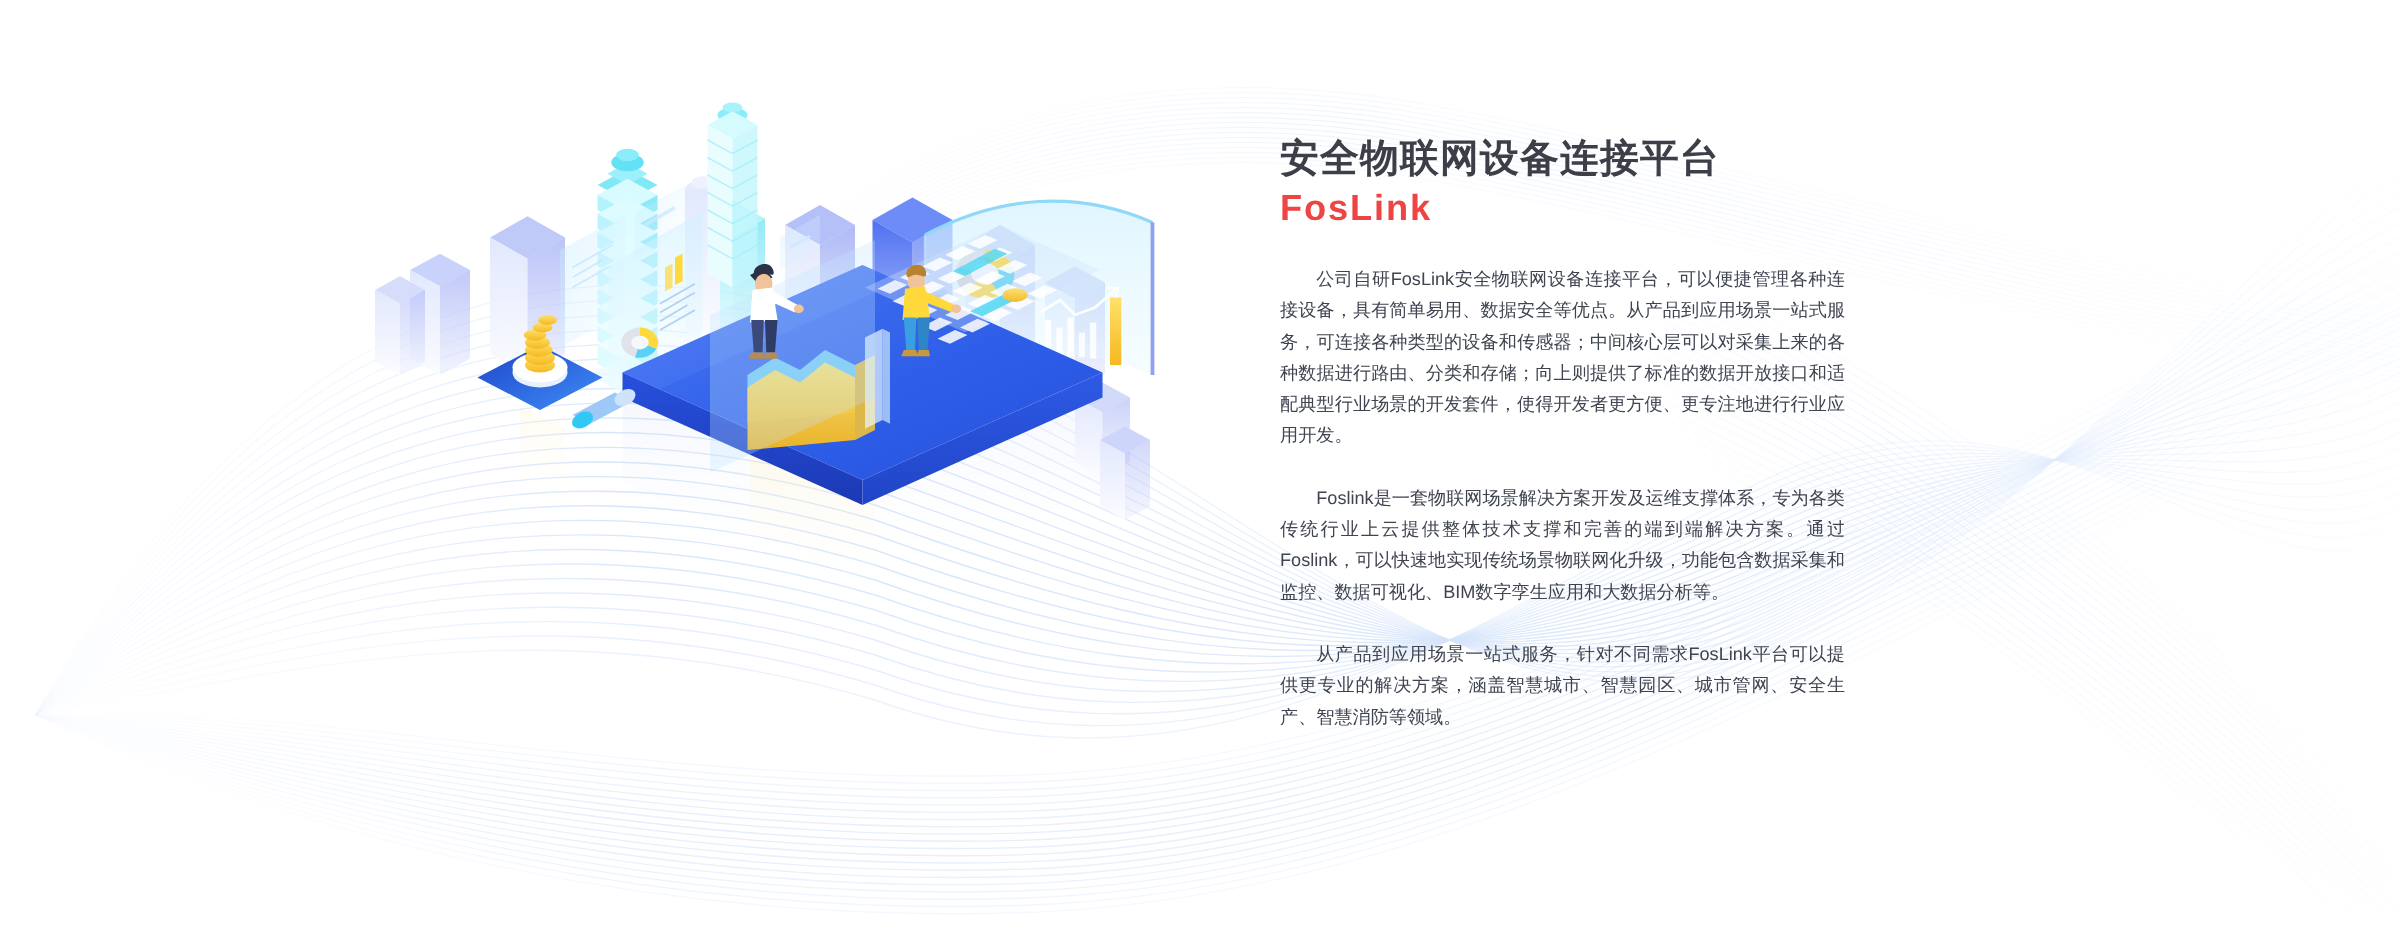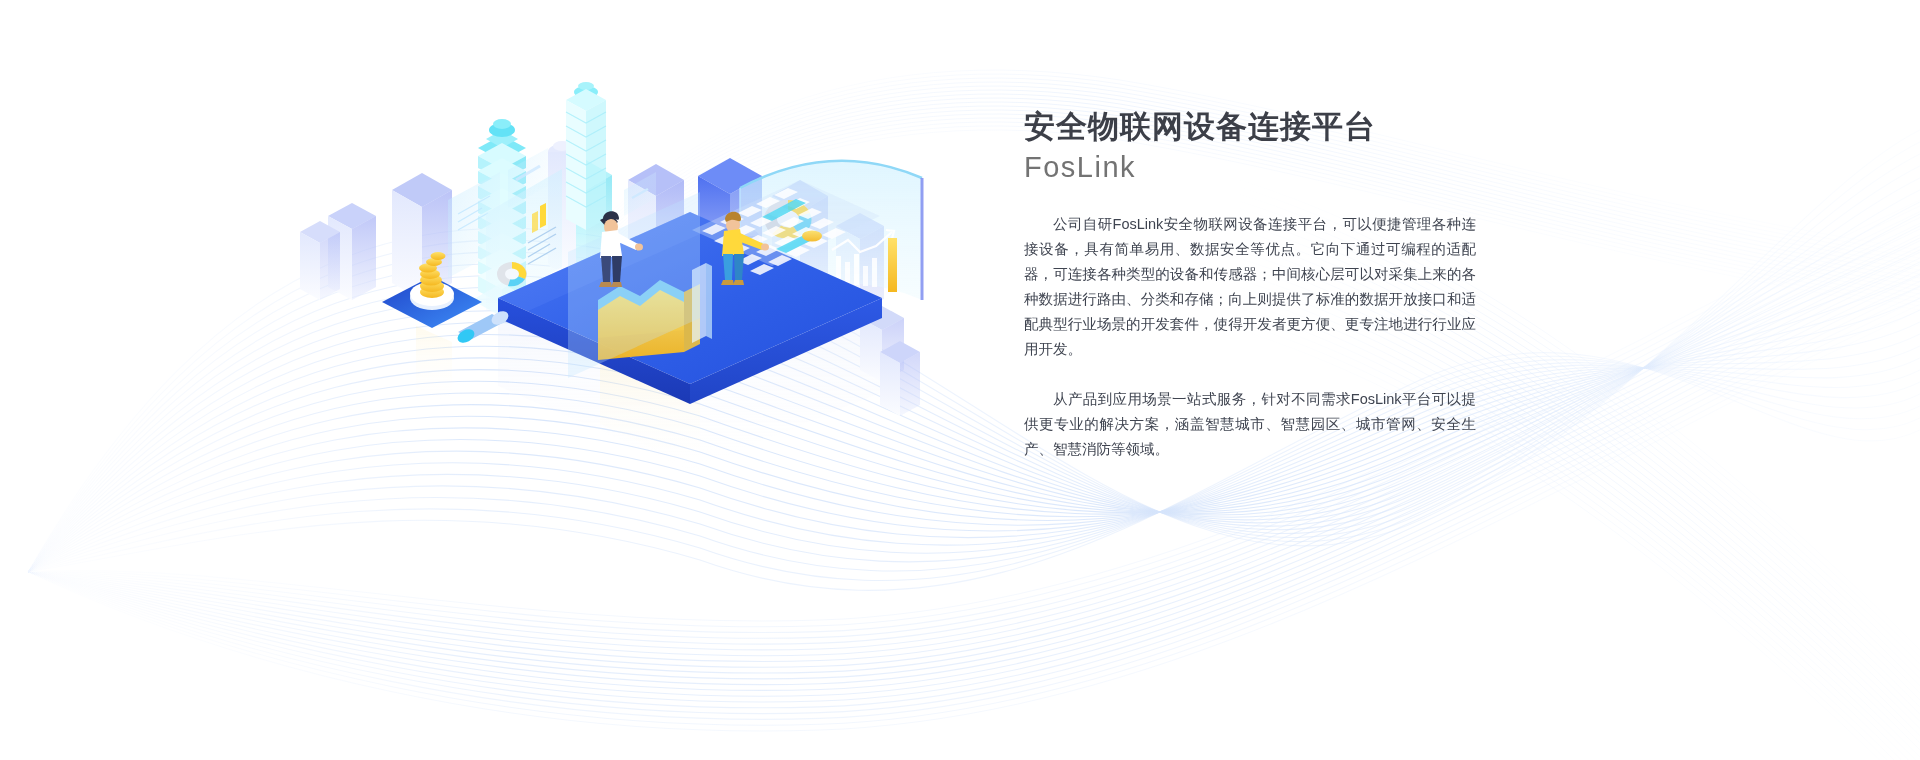--- a/index.html
+++ b/index.html
@@ -19,21 +19,21 @@
 
   
   .text-col{
     position:absolute;left:1024px;top:108px;width:460px;z-index:3;
   }
   .title{
     font-size:31px;font-weight:bold;color:#3c3f48;
     letter-spacing:1px;line-height:1.25;margin:0 0 2px 0;white-space:nowrap;
   }
   .subtitle{
-    font-size:29px;font-weight:normal;color:#737373;
+    font-size:29px;font-weight:bold;color:#ef4444;
     letter-spacing:1.5px;line-height:1.3;margin:0;white-space:nowrap;
   }
   .body-block{position:absolute;left:1024px;top:212px;width:452px;z-index:3;}
   .para{
     font-size:14.5px;color:#3f4450;line-height:25px;
     text-align:justify;text-justify:inter-ideograph;
     margin:0 0 25px 0;text-indent:2em;
     font-family:"Liberation Sans","DejaVu Sans",sans-serif;
   }
   .para:last-child{margin-bottom:12px;}
@@ -548,17 +548,18 @@
       </g>
     </g>
   </svg>
 
   <div class="text-col">
     <h1 class="title">安全物联网设备连接平台</h1>
     <div class="subtitle">FosLink</div>
   </div>
 
   <div class="body-block">
-    <p class="para">公司自研FosLink安全物联网设备连接平台，可以便捷管理各种连接设备，具有简单易用、数据安全等优点。它向下通过可编程的适配器，可连接各种类型的设备和传感器；中间核心层可以对采集上来的各种数据进行路由、分类和存储；向上则提供了标准的数据开放接口和适配典型行业场景的开发套件，使得开发者更方便、更专注地进行行业应用开发。</p>
+    <p class="para">公司自研FosLink安全物联网设备连接平台，可以便捷管理各种连接设备，具有简单易用、数据安全等优点。从产品到应用场景一站式服务，可连接各种类型的设备和传感器；中间核心层可以对采集上来的各种数据进行路由、分类和存储；向上则提供了标准的数据开放接口和适配典型行业场景的开发套件，使得开发者更方便、更专注地进行行业应用开发。</p>
+    <p class="para">Foslink是一套物联网场景解决方案开发及运维支撑体系，专为各类传统行业上云提供整体技术支撑和完善的端到端解决方案。通过Foslink，可以快速地实现传统场景物联网化升级，功能包含数据采集和监控、数据可视化、BIM数字孪生应用和大数据分析等。</p>
     <p class="para">从产品到应用场景一站式服务，针对不同需求FosLink平台可以提供更专业的解决方案，涵盖智慧城市、智慧园区、城市管网、安全生产、智慧消防等领域。</p>
   </div>
 
 </div>
 
 </body></html>

